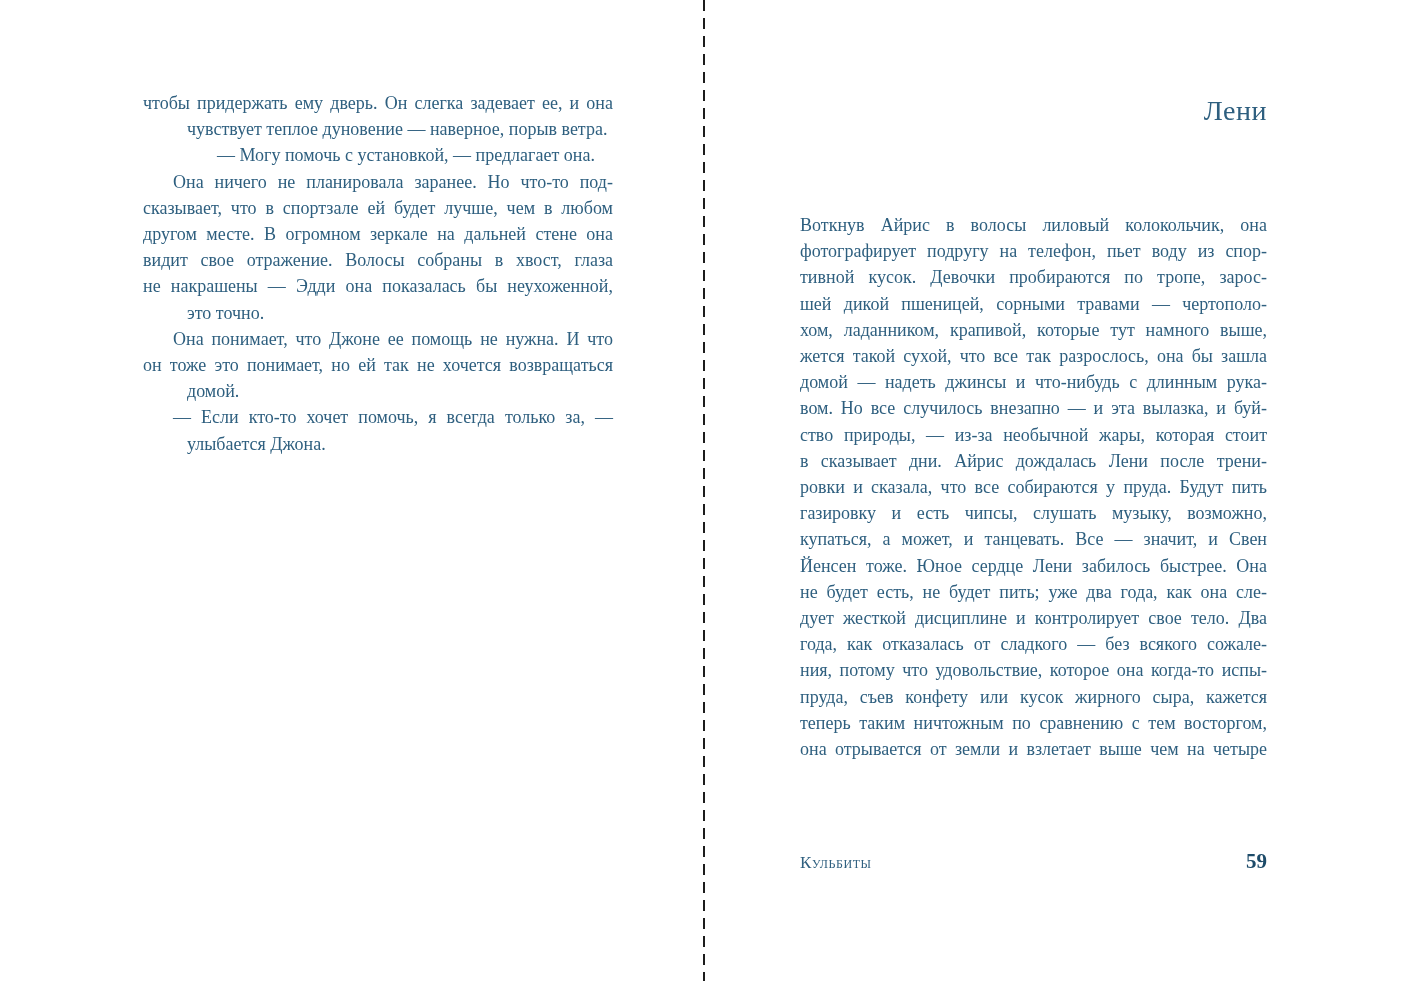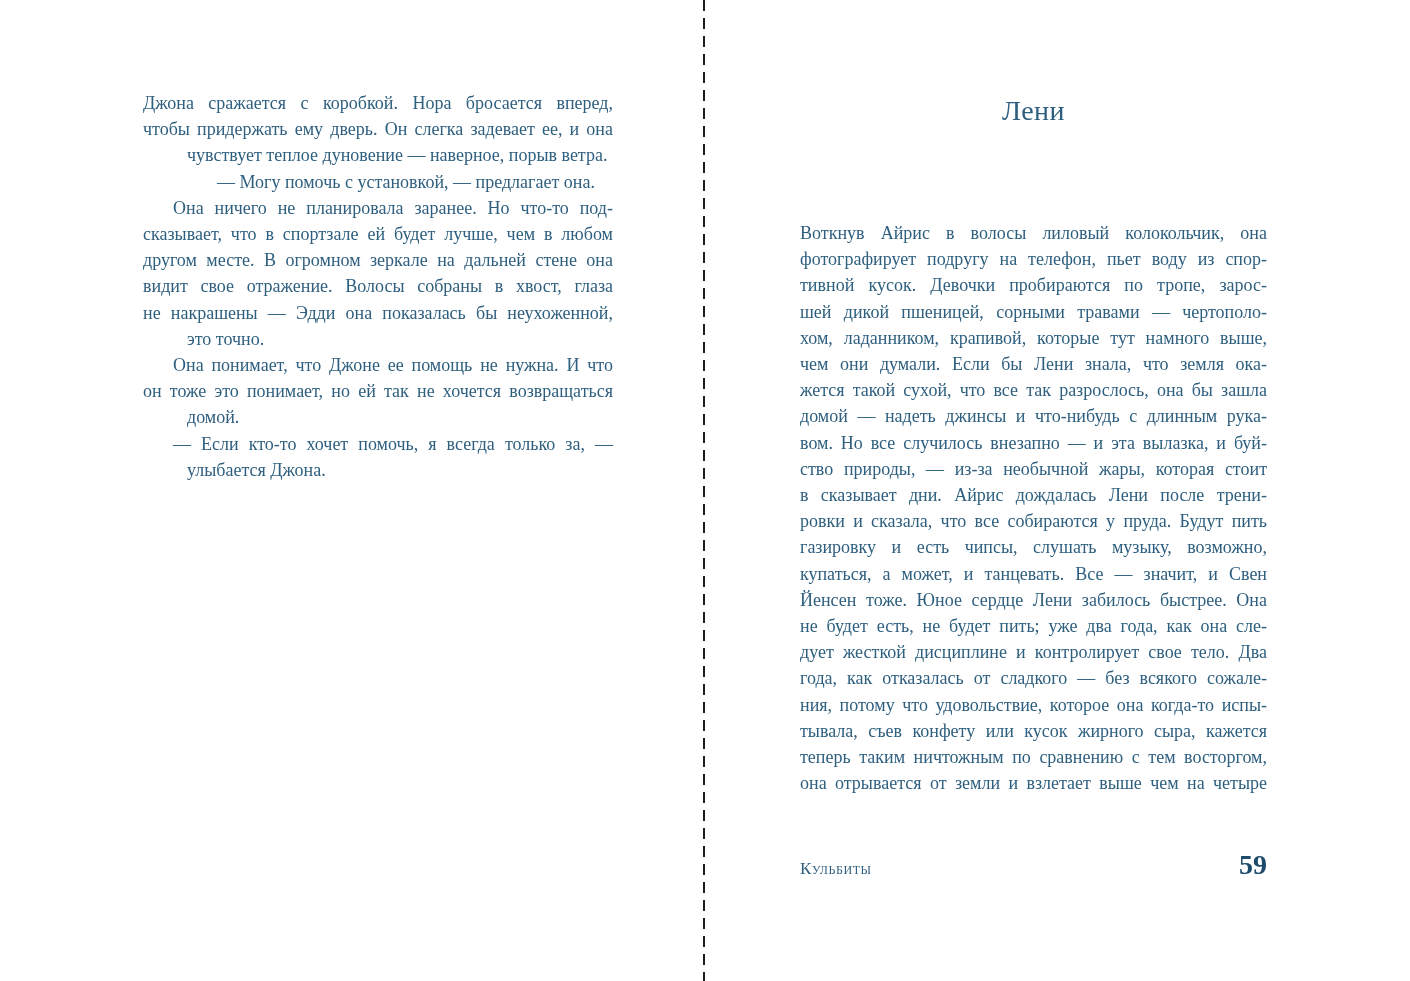--- a/index.html
+++ b/index.html
@@ -23,25 +23,25 @@
       to bottom,
       var(--divider) 0px, var(--divider) 11px,
       transparent 11px, transparent 18px);
   }
   .text-col{
     position:absolute;
     font-size:18px;
     line-height:26.2px;
   }
   .col-left{ left:143px; top:90px;  width:470px; }
-  .col-right{ left:800px; top:220px; width:467px; }
+  .col-right{ left:800px; top:212px; width:467px; }
   .chapter-title{
     position:absolute;
     left:800px; top:95px; width:467px;
-    text-align:center;
+    text-align:right;
     font-size:28px;
     letter-spacing:0.5px;
   }
   .line{
     text-align:justify;
     text-align-last:justify;
     white-space:normal;
   }
   .line.para-end{ text-align-last:left;margin-left:44px; }
   .line.indent{ text-indent:30px; }
@@ -51,34 +51,33 @@
     display:flex;
     justify-content:space-between;
     align-items:baseline;
   }
   .running-title{
     font-size:17px;
     font-variant:small-caps;
     letter-spacing:0.6px;
   }
   .page-number{
-    font-size:28px;
+    font-size:21px;
     font-weight:bold;
     color:var(--bold-text);
   }
 </style>
 </head>
 <body>
 
 <div>
 
   <div>
     <div class="text-col col-left">
         <div class="paragraph">
-          <div class="line">Джона сражается с коробкой. Нора бросается вперед,</div>
           <div class="line">чтобы придержать ему дверь. Он слегка задевает ее, и она</div>
           <div class="line para-end">чувствует теплое дуновение — наверное, порыв ветра.</div>
         </div>
         <div class="paragraph">
           <div class="line indent para-end">— Могу помочь с установкой, — предлагает она.</div>
         </div>
         <div class="paragraph">
           <div class="line indent">Она ничего не планировала заранее. Но что-то под-</div>
           <div class="line">сказывает, что в спортзале ей будет лучше, чем в любом</div>
           <div class="line">другом месте. В огромном зеркале на дальней стене она</div>
@@ -103,35 +102,34 @@
   <div>
     <div class="chapter-title">Лени</div>
 
     <div class="text-col col-right">
         <div class="paragraph">
           <div class="line">Воткнув Айрис в волосы лиловый колокольчик, она</div>
           <div class="line">фотографирует подругу на телефон, пьет воду из спор-</div>
           <div class="line">тивной кусок. Девочки пробираются по тропе, зарос-</div>
           <div class="line">шей дикой пшеницей, сорными травами — чертополо-</div>
           <div class="line">хом, ладанником, крапивой, которые тут намного выше,</div>
-          <div class="line">чем они думали. Если бы Лени знала, что земля ока-</div>
           <div class="line">жется такой сухой, что все так разрослось, она бы зашла</div>
           <div class="line">домой — надеть джинсы и что-нибудь с длинным рука-</div>
           <div class="line">вом. Но все случилось внезапно — и эта вылазка, и буй-</div>
           <div class="line">ство природы, — из-за необычной жары, которая стоит</div>
           <div class="line">в сказывает дни. Айрис дождалась Лени после трени-</div>
           <div class="line">ровки и сказала, что все собираются у пруда. Будут пить</div>
           <div class="line">газировку и есть чипсы, слушать музыку, возможно,</div>
           <div class="line">купаться, а может, и танцевать. Все — значит, и Свен</div>
           <div class="line">Йенсен тоже. Юное сердце Лени забилось быстрее. Она</div>
           <div class="line">не будет есть, не будет пить; уже два года, как она сле-</div>
           <div class="line">дует жесткой дисциплине и контролирует свое тело. Два</div>
           <div class="line">года, как отказалась от сладкого — без всякого сожале-</div>
           <div class="line">ния, потому что удовольствие, которое она когда-то испы-</div>
-          <div class="line">тывала, съев конфету или кусок жирного сыра, кажется</div>
+          <div class="line">пруда, съев конфету или кусок жирного сыра, кажется</div>
           <div class="line">теперь таким ничтожным по сравнению с тем восторгом,</div>
           <div class="line">она отрывается от земли и взлетает выше чем на четыре</div>
         </div>
       </div>
 
     <div class="footer">
       <span class="running-title">Кульбиты</span>
       <span class="page-number">59</span>
     </div>
   </div>

